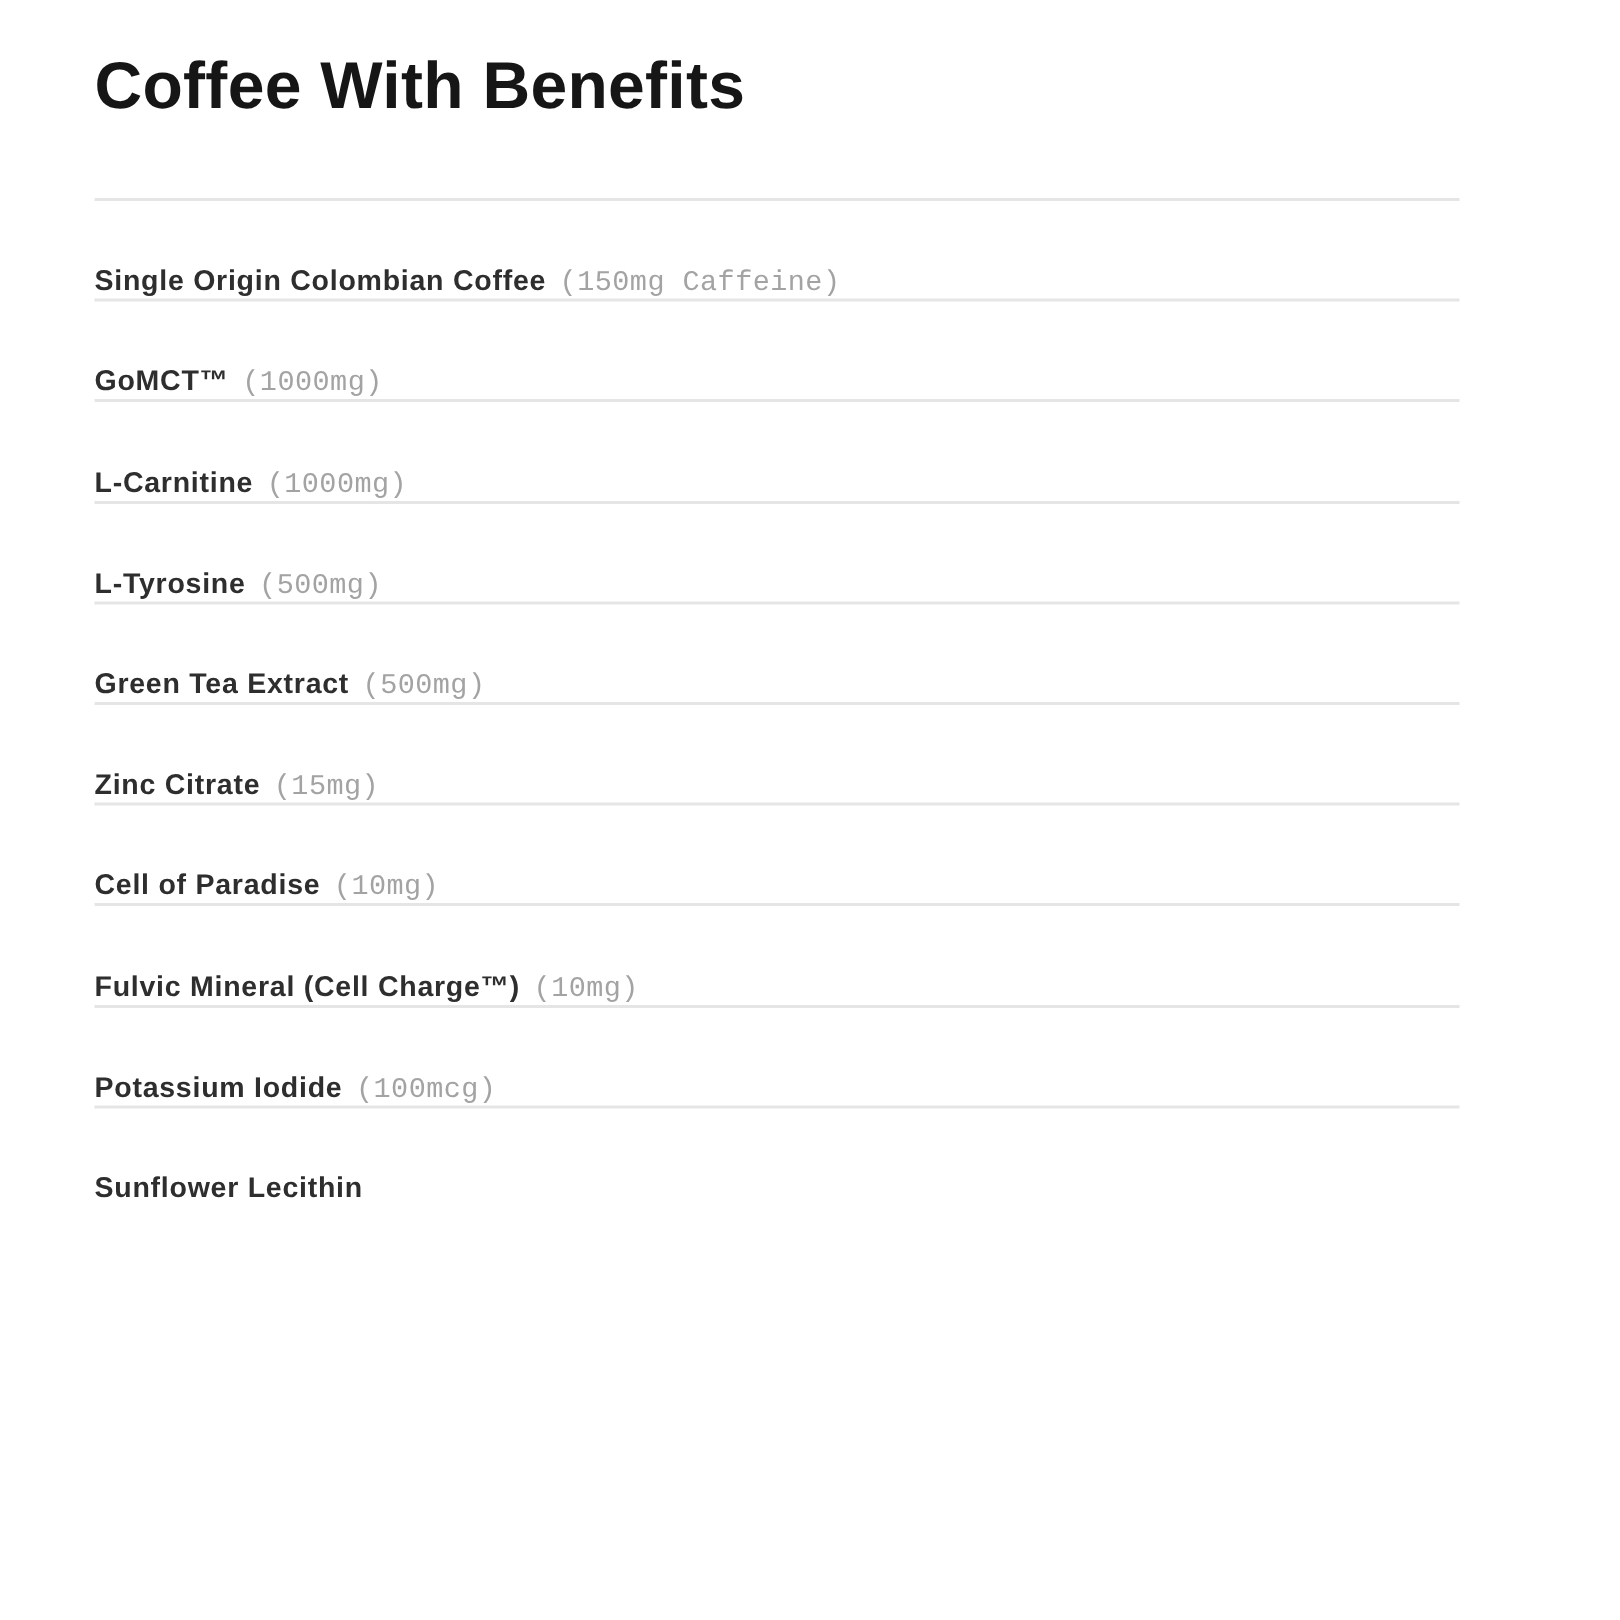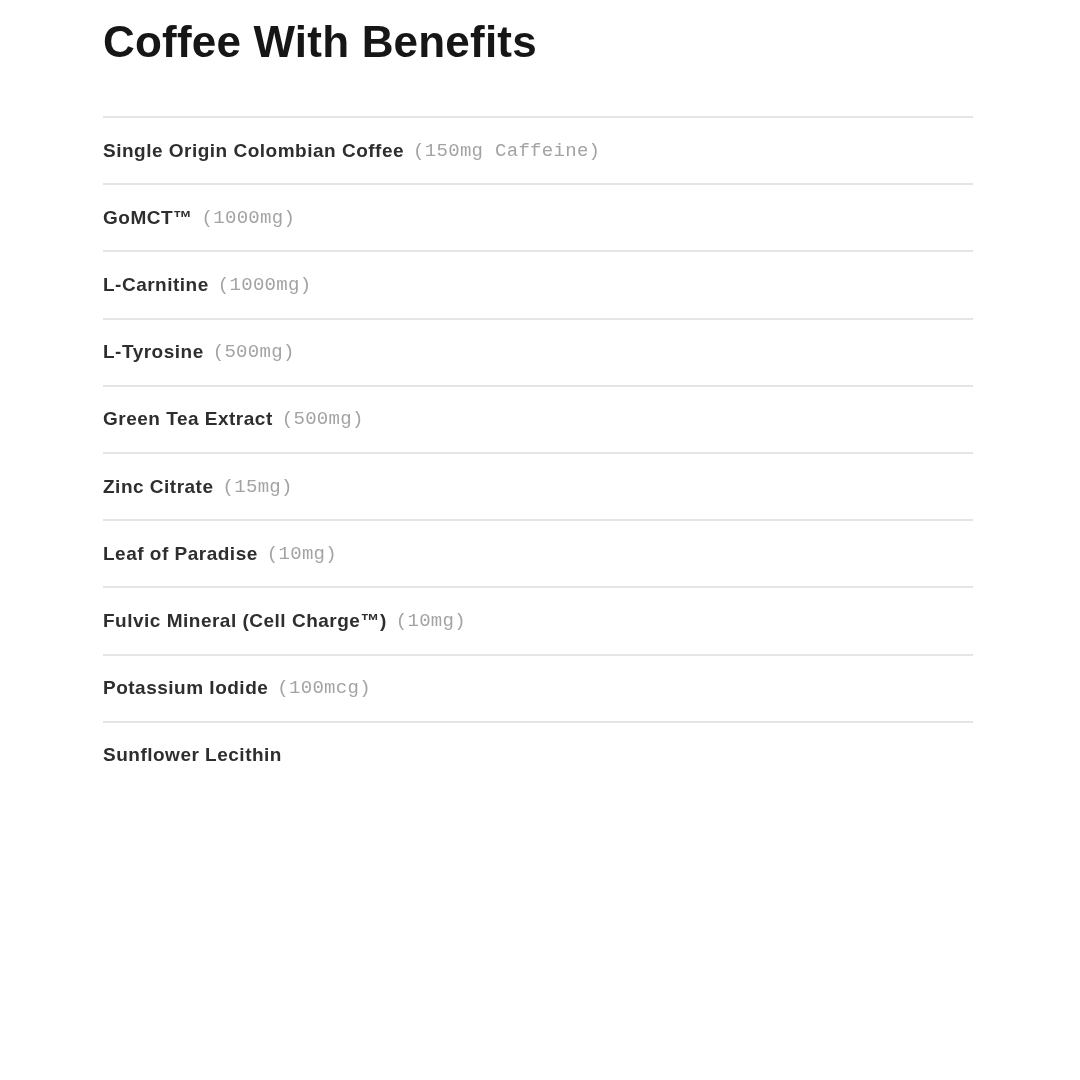--- a/index.html
+++ b/index.html
@@ -8,43 +8,43 @@
     background: #ffffff;
   }
   body {
     width: 1080px;
     height: 1080px;
     overflow: hidden;
     font-family: "Liberation Sans", "DejaVu Sans", sans-serif;
     background: var(--background, #ffffff);
   }
   .container {
-    margin-left: 103px;
+    margin-left: 63px;
     margin-right: 107px;
-    padding-top: 16px;
+    padding-top: 32px;
   }
   .page-title {
     margin: 0 0 48px 0;
     font-size: 44px;
     line-height: 52px;
     font-weight: 800;
     letter-spacing: 0.2px;
     color: var(--title, #161616);
   }
   .ingredient-list {
     list-style: none;
     margin: 0;
     padding: 0;
   }
   .ingredient-row {
     box-sizing: border-box;
     height: 67.2px;
     border-top: 2px solid var(--divider, #e5e5e5);
     display: flex;
-    align-items: center;
+    align-items: flex-end;
   }
   .ingredient-name {
     font-size: 19px;
     font-weight: 700;
     letter-spacing: 0.5px;
     color: var(--name, #2e2e2e);
     white-space: nowrap;
   }
   .ingredient-amount {
     font-size: 19px;
@@ -88,21 +88,21 @@
       <span class="ingredient-amount">(500mg)</span>
     </li>
 
 
     <li class="ingredient-row">
       <span class="ingredient-name">Zinc Citrate</span>
       <span class="ingredient-amount">(15mg)</span>
     </li>
 
     <li class="ingredient-row">
-      <span class="ingredient-name">Leaf of Paradise</span>
+      <span class="ingredient-name">Cell of Paradise</span>
       <span class="ingredient-amount">(10mg)</span>
     </li>
 
     <li class="ingredient-row">
       <span class="ingredient-name">Fulvic Mineral (Cell Charge™)</span>
       <span class="ingredient-amount">(10mg)</span>
     </li>
 
 
     <li class="ingredient-row">

